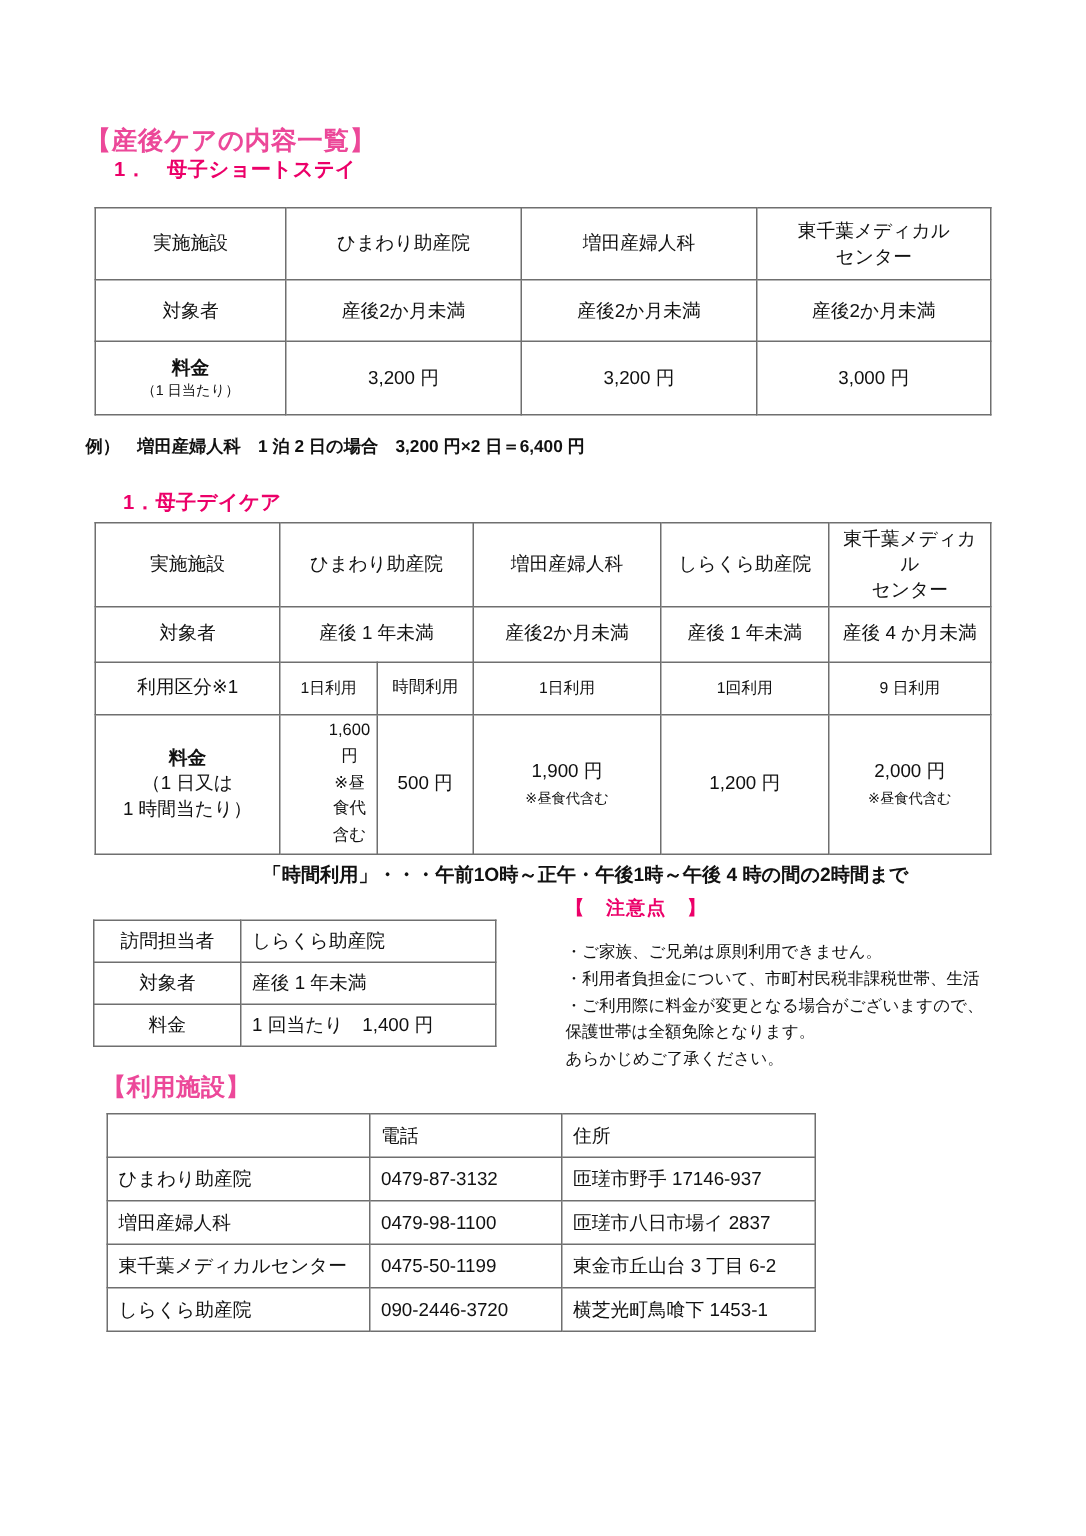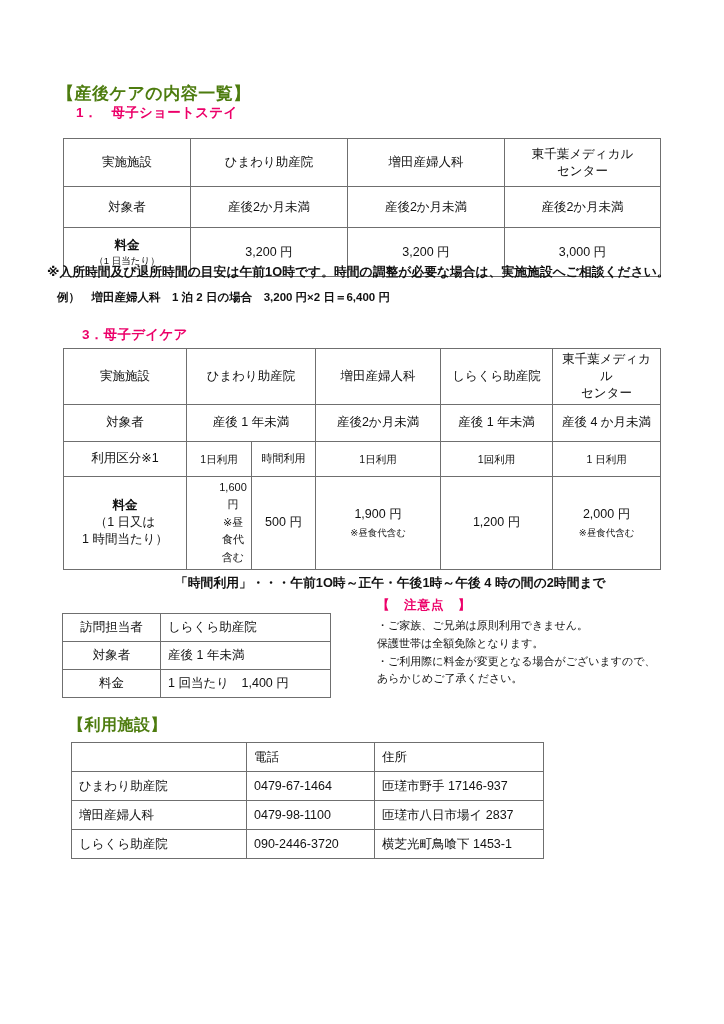--- a/index.html
+++ b/index.html
@@ -21,21 +21,21 @@
     inset: 0;
     width: 724px;
     height: 1024px;
   }
 
   
   .h-main {
     position: absolute;
     font-size: 17px;
     font-weight: bold;
-    color: #4d7c0f;
+    color: #ec4899;
     letter-spacing: 0.5px;
     white-space: nowrap;
   }
   .h-sec {
     position: absolute;
     font-size: 13.5px;
     font-weight: bold;
     color: #ec0069;
     letter-spacing: 0.3px;
     white-space: nowrap;
@@ -86,21 +86,21 @@
   
   .caution {
     position: absolute;
     width: 300px;
   }
   .caution-title {
     font-size: 12.5px;
     font-weight: bold;
     color: #ec0069;
     letter-spacing: 1px;
-    margin-bottom: 3px;
+    margin-bottom: 13px;
   }
   .caution-line {
     font-size: 11px;
     color: #111;
     line-height: 1.62;
   }
 </style>
 </head>
 <body>
 
@@ -142,24 +142,23 @@
           <span class="lbl">料金</span>
           <span class="sub">（1 日当たり）</span>
         </td>
         <td>3,200 円</td>
         <td>3,200 円</td>
         <td>3,000 円</td>
       </tr>
     </tbody>
   </table>
 
-  <div class="txt bold" style="left:47px; top:264px; font-size:12.8px;">※入所時間及び退所時間の目安は午前1O時です。時間の調整が必要な場合は、実施施設へご相談ください。</div>
   <div class="txt bold" style="left:57px; top:290px; font-size:11.5px;">例）　増田産婦人科　1 泊 2 日の場合　3,200 円×2 日＝6,400 円</div>
 
-  <div class="h-sec" style="left:82px; top:326px;">3．母子デイケア</div>
+  <div class="h-sec" style="left:82px; top:326px;">1．母子デイケア</div>
 
   <table class="grid" style="left:63px; top:348px; width:597px;">
     <colgroup>
       <col style="width:123px">
         <col style="width:65px">
         <col style="width:64px">
       <col style="width:125px">
         <col style="width:112px">
         <col style="width:108px">
     </colgroup>
@@ -186,21 +185,21 @@
         <td>産後2か月未満</td>
         <td>産後 1 年未満</td>
         <td>産後 4 か月未満</td>
       </tr>
       <tr>
         <td style="height:30px;">利用区分※1</td>
         <td style="font-size:10.5px;">1日利用</td>
         <td style="font-size:11px;">時間利用</td>
         <td style="font-size:10.5px;">1日利用</td>
         <td style="font-size:10.5px;">1回利用</td>
-        <td style="font-size:10.5px;">1 日利用</td>
+        <td style="font-size:10.5px;">9 日利用</td>
       </tr>
       <tr>
         <td style="height:78px;">
           <span class="lbl">料金</span>
           <span>（1 日又は</span><br>
           <span>1 時間当たり）</span>
         </td>
         <td style="font-size:11px; line-height:1.6;padding-left:31px;">
           <span>1,600 円</span><br>
           <span>※昼食代</span><br>
@@ -241,50 +240,56 @@
       <tr>
         <td style="height:23px;">料金</td>
         <td class="left">1 回当たり　1,400 円</td>
       </tr>
     </tbody>
   </table>
 
   <div class="caution" style="left:377px; top:597px;">
     <div class="caution-title">【　注意点　】</div>
     <div class="caution-line">・ご家族、ご兄弟は原則利用できません。</div>
+    <div class="caution-line">・利用者負担金について、市町村民税非課税世帯、生活</div>
+    <div class="caution-line">・ご利用際に料金が変更となる場合がございますので、</div>
     <div class="caution-line">保護世帯は全額免除となります。</div>
-    <div class="caution-line">・ご利用際に料金が変更となる場合がございますので、</div>
     <div class="caution-line">あらかじめご了承ください。</div>
   </div>
 
   <div class="h-main" style="left:68px; top:715px; font-size:16px;">【利用施設】</div>
 
   <table class="grid" style="left:71px; top:742px; width:472px;">
     <colgroup>
         <col style="width:175px">
         <col style="width:128px">
         <col style="width:169px">
       </colgroup>
     <tbody>
       <tr>
         <td class="left" style="height:24px;"></td>
         <td class="left">電話</td>
         <td class="left">住所</td>
       </tr>
       <tr>
         <td class="left" style="height:24px;">ひまわり助産院</td>
-        <td class="left">0479-67-1464</td>
+        <td class="left">0479-87-3132</td>
         <td class="left">匝瑳市野手 17146-937</td>
       </tr>
       <tr>
         <td class="left" style="height:24px;">増田産婦人科</td>
         <td class="left">0479-98-1100</td>
         <td class="left">匝瑳市八日市場イ 2837</td>
       </tr>
       <tr>
+        <td class="left" style="height:24px;">東千葉メディカルセンター</td>
+        <td class="left">0475-50-1199</td>
+        <td class="left">東金市丘山台 3 丁目 6-2</td>
+      </tr>
+      <tr>
         <td class="left" style="height:24px;">しらくら助産院</td>
         <td class="left">090-2446-3720</td>
         <td class="left">横芝光町鳥喰下 1453-1</td>
       </tr>
     </tbody>
   </table>
 
 </div>
 
 </body></html>

